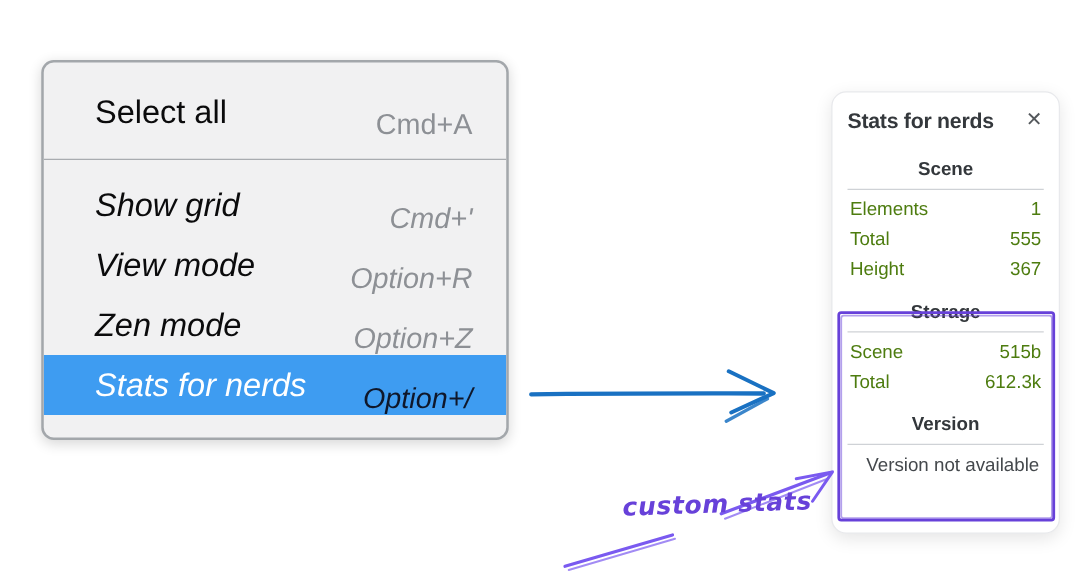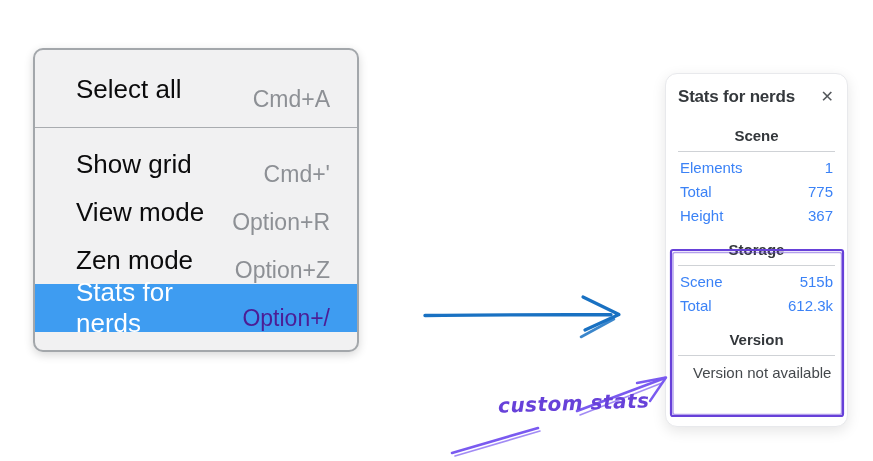--- a/index.html
+++ b/index.html
@@ -4,38 +4,38 @@
 <style>
   html, body { margin:0; padding:0; }
   body {
     width:873px; height:461px; position:relative; overflow:hidden;
     background:#ffffff;
     font-family:"Liberation Sans", sans-serif;
   }
 
   
   .menu {
-    position:absolute; left:33px; top:48px; width:326px; height:304px;
+    position:absolute; left:33px; top:48px; width:374px; height:304px;
     box-sizing:border-box;
     background:#f1f1f2;
     border:2px solid #a3a7ab;
     border-radius:10px;
     box-shadow:0 3px 10px rgba(0,0,0,.16);
     overflow:hidden;
   }
   .menu-group-1 { padding:15px 0 14px; }
-  .menu-group-2 { padding:12px 0; }
+  .menu-group-2 { padding:12px 0;font-style:italic; }
   .menu-divider { border-top:1.5px solid #a9acb0; }
   .menu-item {
     height:48px; display:flex; align-items:center; justify-content:space-between;
     padding:0 27px 0 41px; font-size:26px; color:#0b0b0c; cursor:default;
   }
   .menu-item .shortcut { font-size:23px; color:#8d9095;margin-top:20px; }
   .menu-item.highlighted { background:#3e9cf1; color:#ffffff; }
-  .menu-item.highlighted .shortcut { color:#4c1d95; }
+  .menu-item.highlighted .shortcut { color:#0f172a; }
 
   
   .panel {
     position:absolute; left:665px; top:73px; width:183px; height:354px;
     box-sizing:border-box;
     background:#ffffff;
     border:1px solid #e8e9ec;
     border-radius:12px;
     box-shadow:0 4px 14px rgba(0,0,0,.10);
     padding:13px 12px 10px;
@@ -47,21 +47,21 @@
     font-size:16px; color:#54585c; line-height:1; cursor:pointer;
     padding:2px 1px; font-weight:400;
   }
   .section-heading {
     text-align:center; font-weight:bold; font-size:15px; color:#33373b; margin-top:14px;
   }
   .section-heading.first { margin-top:20px; }
   .sec-divider { border:none; border-top:1px solid #cfd2d6; margin:7px 0 3px; }
   .stat-row {
     display:flex; justify-content:space-between;
-    font-size:15px; padding:3.5px 2px; color:#3b82f6;
+    font-size:15px; padding:3.5px 2px; color:#4d7c0f;
   }
   .stat-note { font-size:15px; padding:5px 2px 0; color:#44484c;margin-left:13px; }
 
   
   .overlay {
     position:absolute; left:0; top:0; width:873px; height:461px;
     pointer-events:none;
   }
   .annotation-text {
     position:absolute; left:498px; top:391px;
@@ -112,21 +112,21 @@
 
   <div class="section">
     <div class="section-heading first">Scene</div>
     <hr class="sec-divider">
     <div class="stat-row">
       <span>Elements</span>
       <span>1</span>
     </div>
     <div class="stat-row">
       <span>Total</span>
-      <span>775</span>
+      <span>555</span>
     </div>
     <div class="stat-row">
       <span>Height</span>
       <span>367</span>
     </div>
   </div>
 
   <div class="section">
     <div class="section-heading">Storage</div>
     <hr class="sec-divider">

